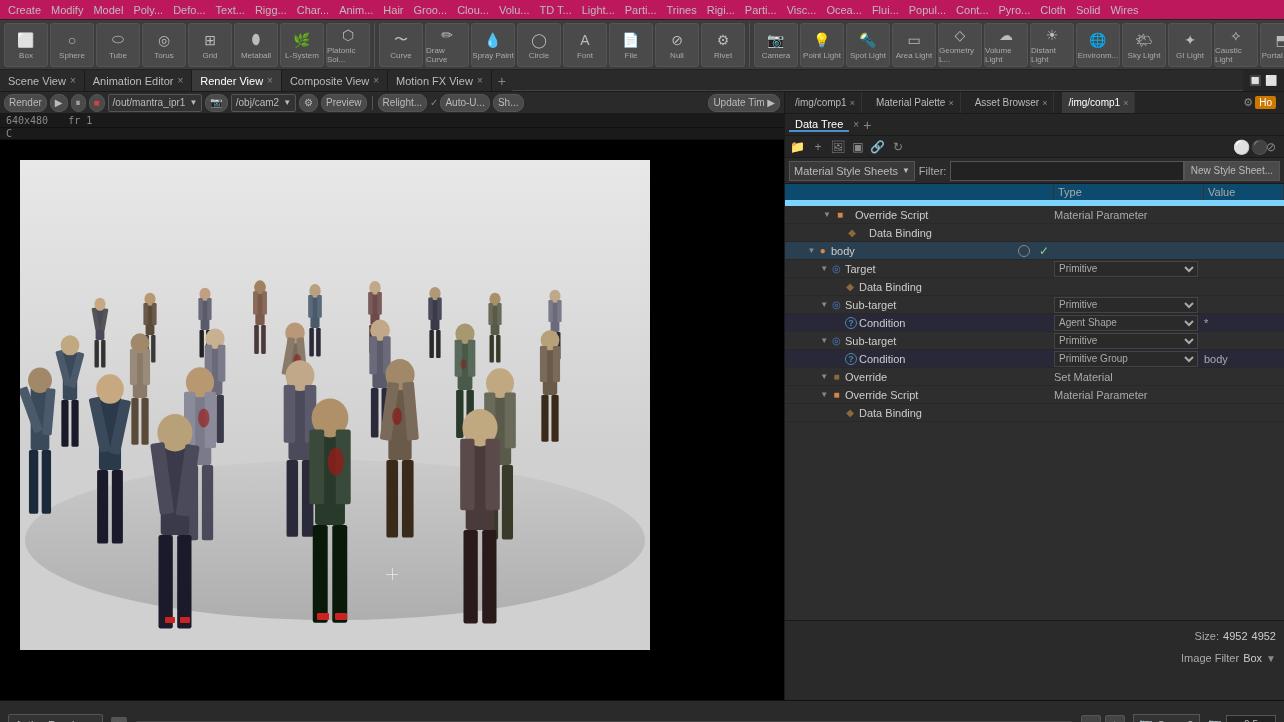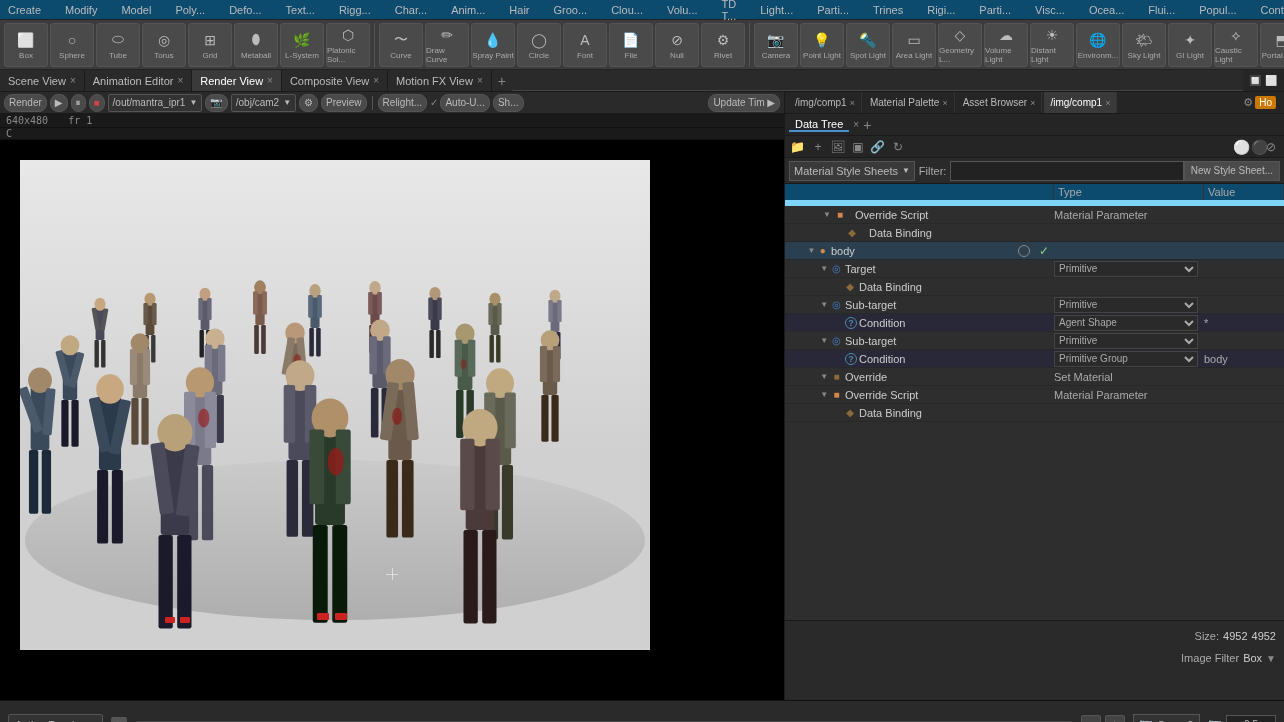--- a/index.html
+++ b/index.html
@@ -6,21 +6,21 @@
     body { width: 1284px; height: 722px; background: #3a3a3a; font-family: Arial, sans-serif; font-size: 11px; color: #ccc; overflow: hidden; }
 
     
     #top-toolbar { height: 50px; background: #3c3c3c; border-bottom: 1px solid #222; display: flex; align-items: center; padding: 0 4px; gap: 2px; }
     .toolbar-group { display: flex; align-items: center; gap: 2px; border-right: 1px solid #555; padding-right: 4px; margin-right: 2px; }
     .toolbar-btn { width: 44px; height: 44px; background: #4a4a4a; border: 1px solid #555; border-radius: 3px; display: flex; flex-direction: column; align-items: center; justify-content: center; cursor: pointer; color: #bbb; font-size: 9px; gap: 1px; }
     .toolbar-icon { width: 20px; height: 20px; display: flex; align-items: center; justify-content: center; font-size: 14px; }
     .toolbar-label { font-size: 8px; color: #aaa; }
 
     
-    #menu-bar { height: 20px; background: #0c4a6e; border-bottom: 1px solid #222; display: flex; align-items: center; padding: 0 4px; gap: 16px; }
+    #menu-bar { height: 20px; background: #be185d; border-bottom: 1px solid #222; display: flex; align-items: center; padding: 0 4px; gap: 2px; }
     .menu-item { color: #bbb; font-size: 11px; cursor: pointer; padding: 0 4px; }
 
     
     #tab-bar { height: 22px; background: #2a2a2a; border-bottom: 1px solid #1a1a1a; display: flex; align-items: stretch; }
     .tab { display: flex; align-items: center; padding: 0 8px; gap: 4px; color: #bbb; font-size: 11px; cursor: pointer; border-right: 1px solid #1a1a1a; background: #2a2a2a; }
     .tab.active { background: #3a3a3a; color: #fff; }
     .tab-close { font-size: 10px; color: #888; cursor: pointer; }
     .tab-add { display: flex; align-items: center; padding: 0 6px; color: #888; cursor: pointer; font-size: 14px; }
     .render-dropdown { height: 18px; background: #333; border: 1px solid #555; border-radius: 2px; color: #bbb; font-size: 10px; padding: 0 4px; display: flex; align-items: center; gap: 4px; }
     .dropdown-arrow { font-size: 8px; }
@@ -92,21 +92,21 @@
     .icon-question { color: #4a8aaa; }
 
     
     #right-bottom { height: 80px; background: #2a2a2a; border-top: 1px solid #1a1a1a; padding: 4px 8px; }
     .prop-row { height: 22px; display: flex; align-items: center; gap: 8px; }
     .prop-label { color: #aaa; font-size: 11px; text-align: right; width: 100px; }
     .prop-value { color: #ccc; font-size: 11px; }
     .prop-checkbox { width: 14px; height: 14px; }
 
     
-    #top-right { height: 22px; background: #252525; border-bottom: 1px solid #1a1a1a; display: flex; align-items: center; padding: 0 4px; gap: 2px; overflow: hidden; }
+    #top-right { height: 22px; background: #252525; border-bottom: 1px solid #1a1a1a; display: flex; align-items: center; padding: 0 4px; gap: 8px; overflow: hidden; }
     .top-right-tab { color: #bbb; font-size: 10px; padding: 0 6px; height: 100%; display: flex; align-items: center; cursor: pointer; border-right: 1px solid #333; white-space: nowrap; }
     .top-right-tab.active { background: #3a3a3a; color: #fff; }
     .top-right-tab-close { font-size: 9px; color: #888; margin-left: 3px; cursor: pointer; }
 
     
     .ho-badge { background: #cc7700; color: #fff; font-size: 10px; padding: 1px 4px; border-radius: 2px; }
 
     
     #render-toolbar { height: 22px; background: #2a2a2a; border-bottom: 1px solid #1a1a1a; display: flex; align-items: center; padding: 0 4px; gap: 3px; }
     .rt-btn { height: 18px; background: #4a4a4a; border: 1px solid #555; border-radius: 8px; color: #bbb; font-size: 10px; padding: 0 4px; cursor: pointer; display: flex; align-items: center; }

